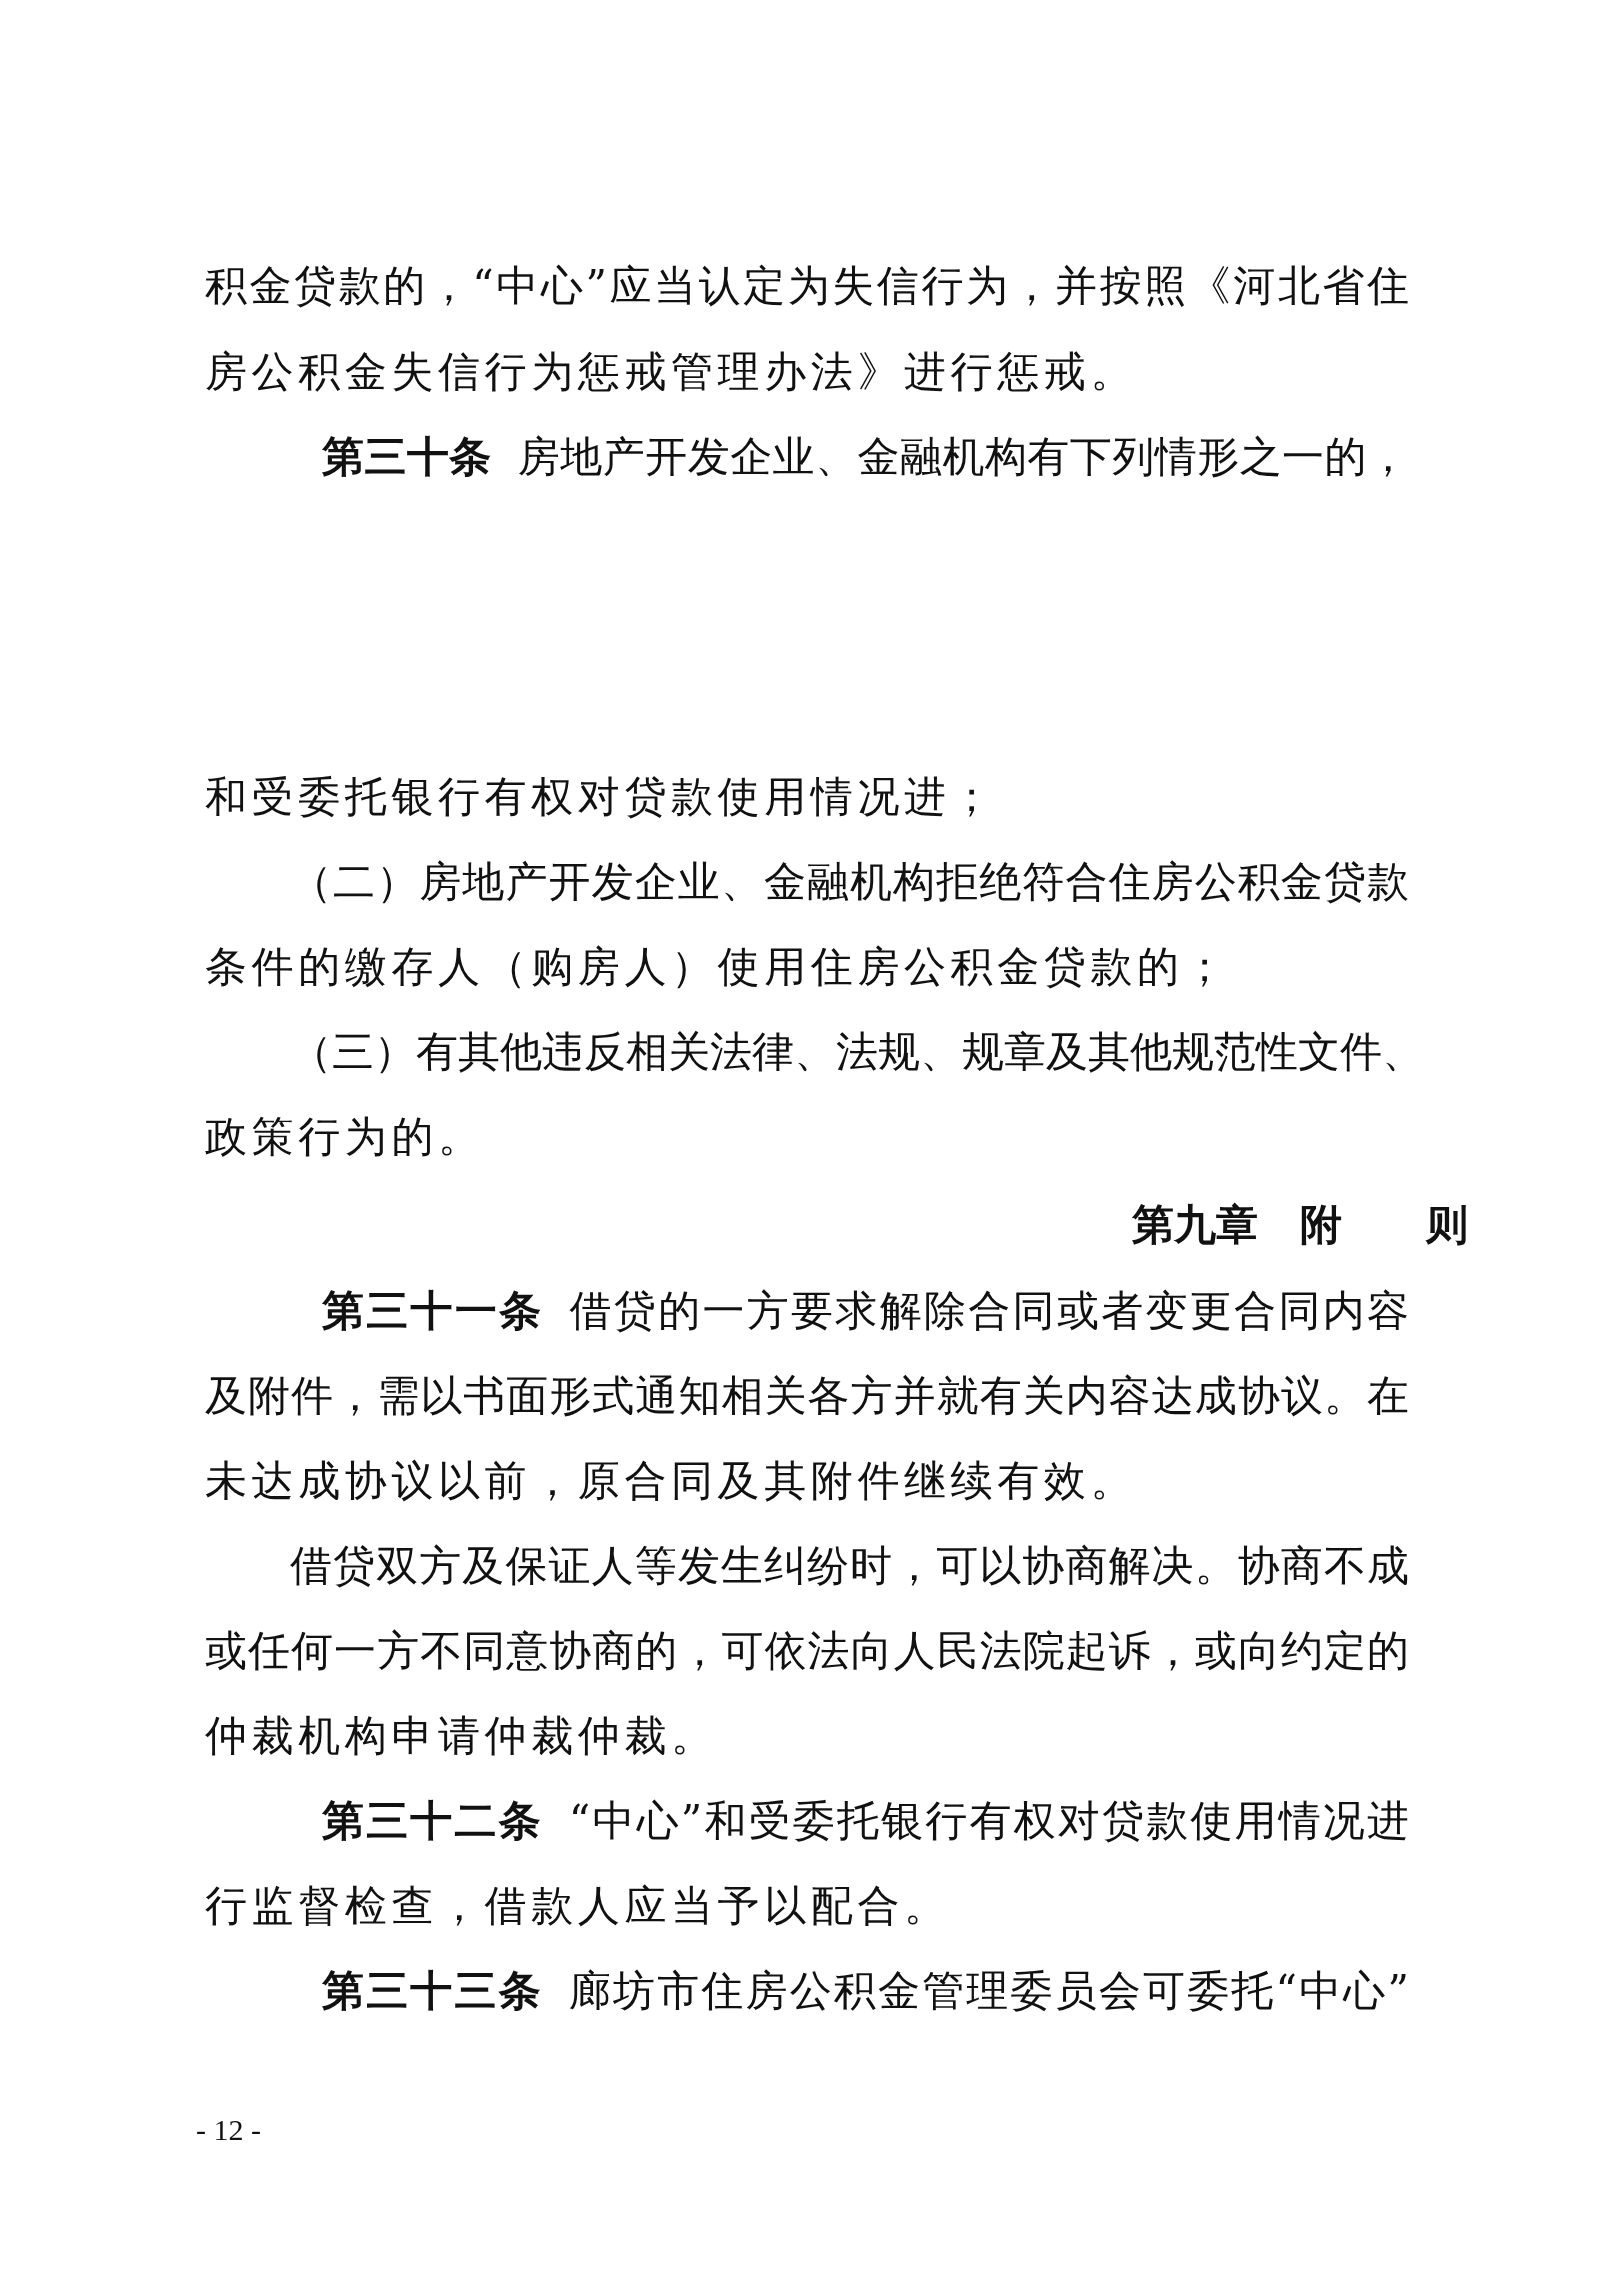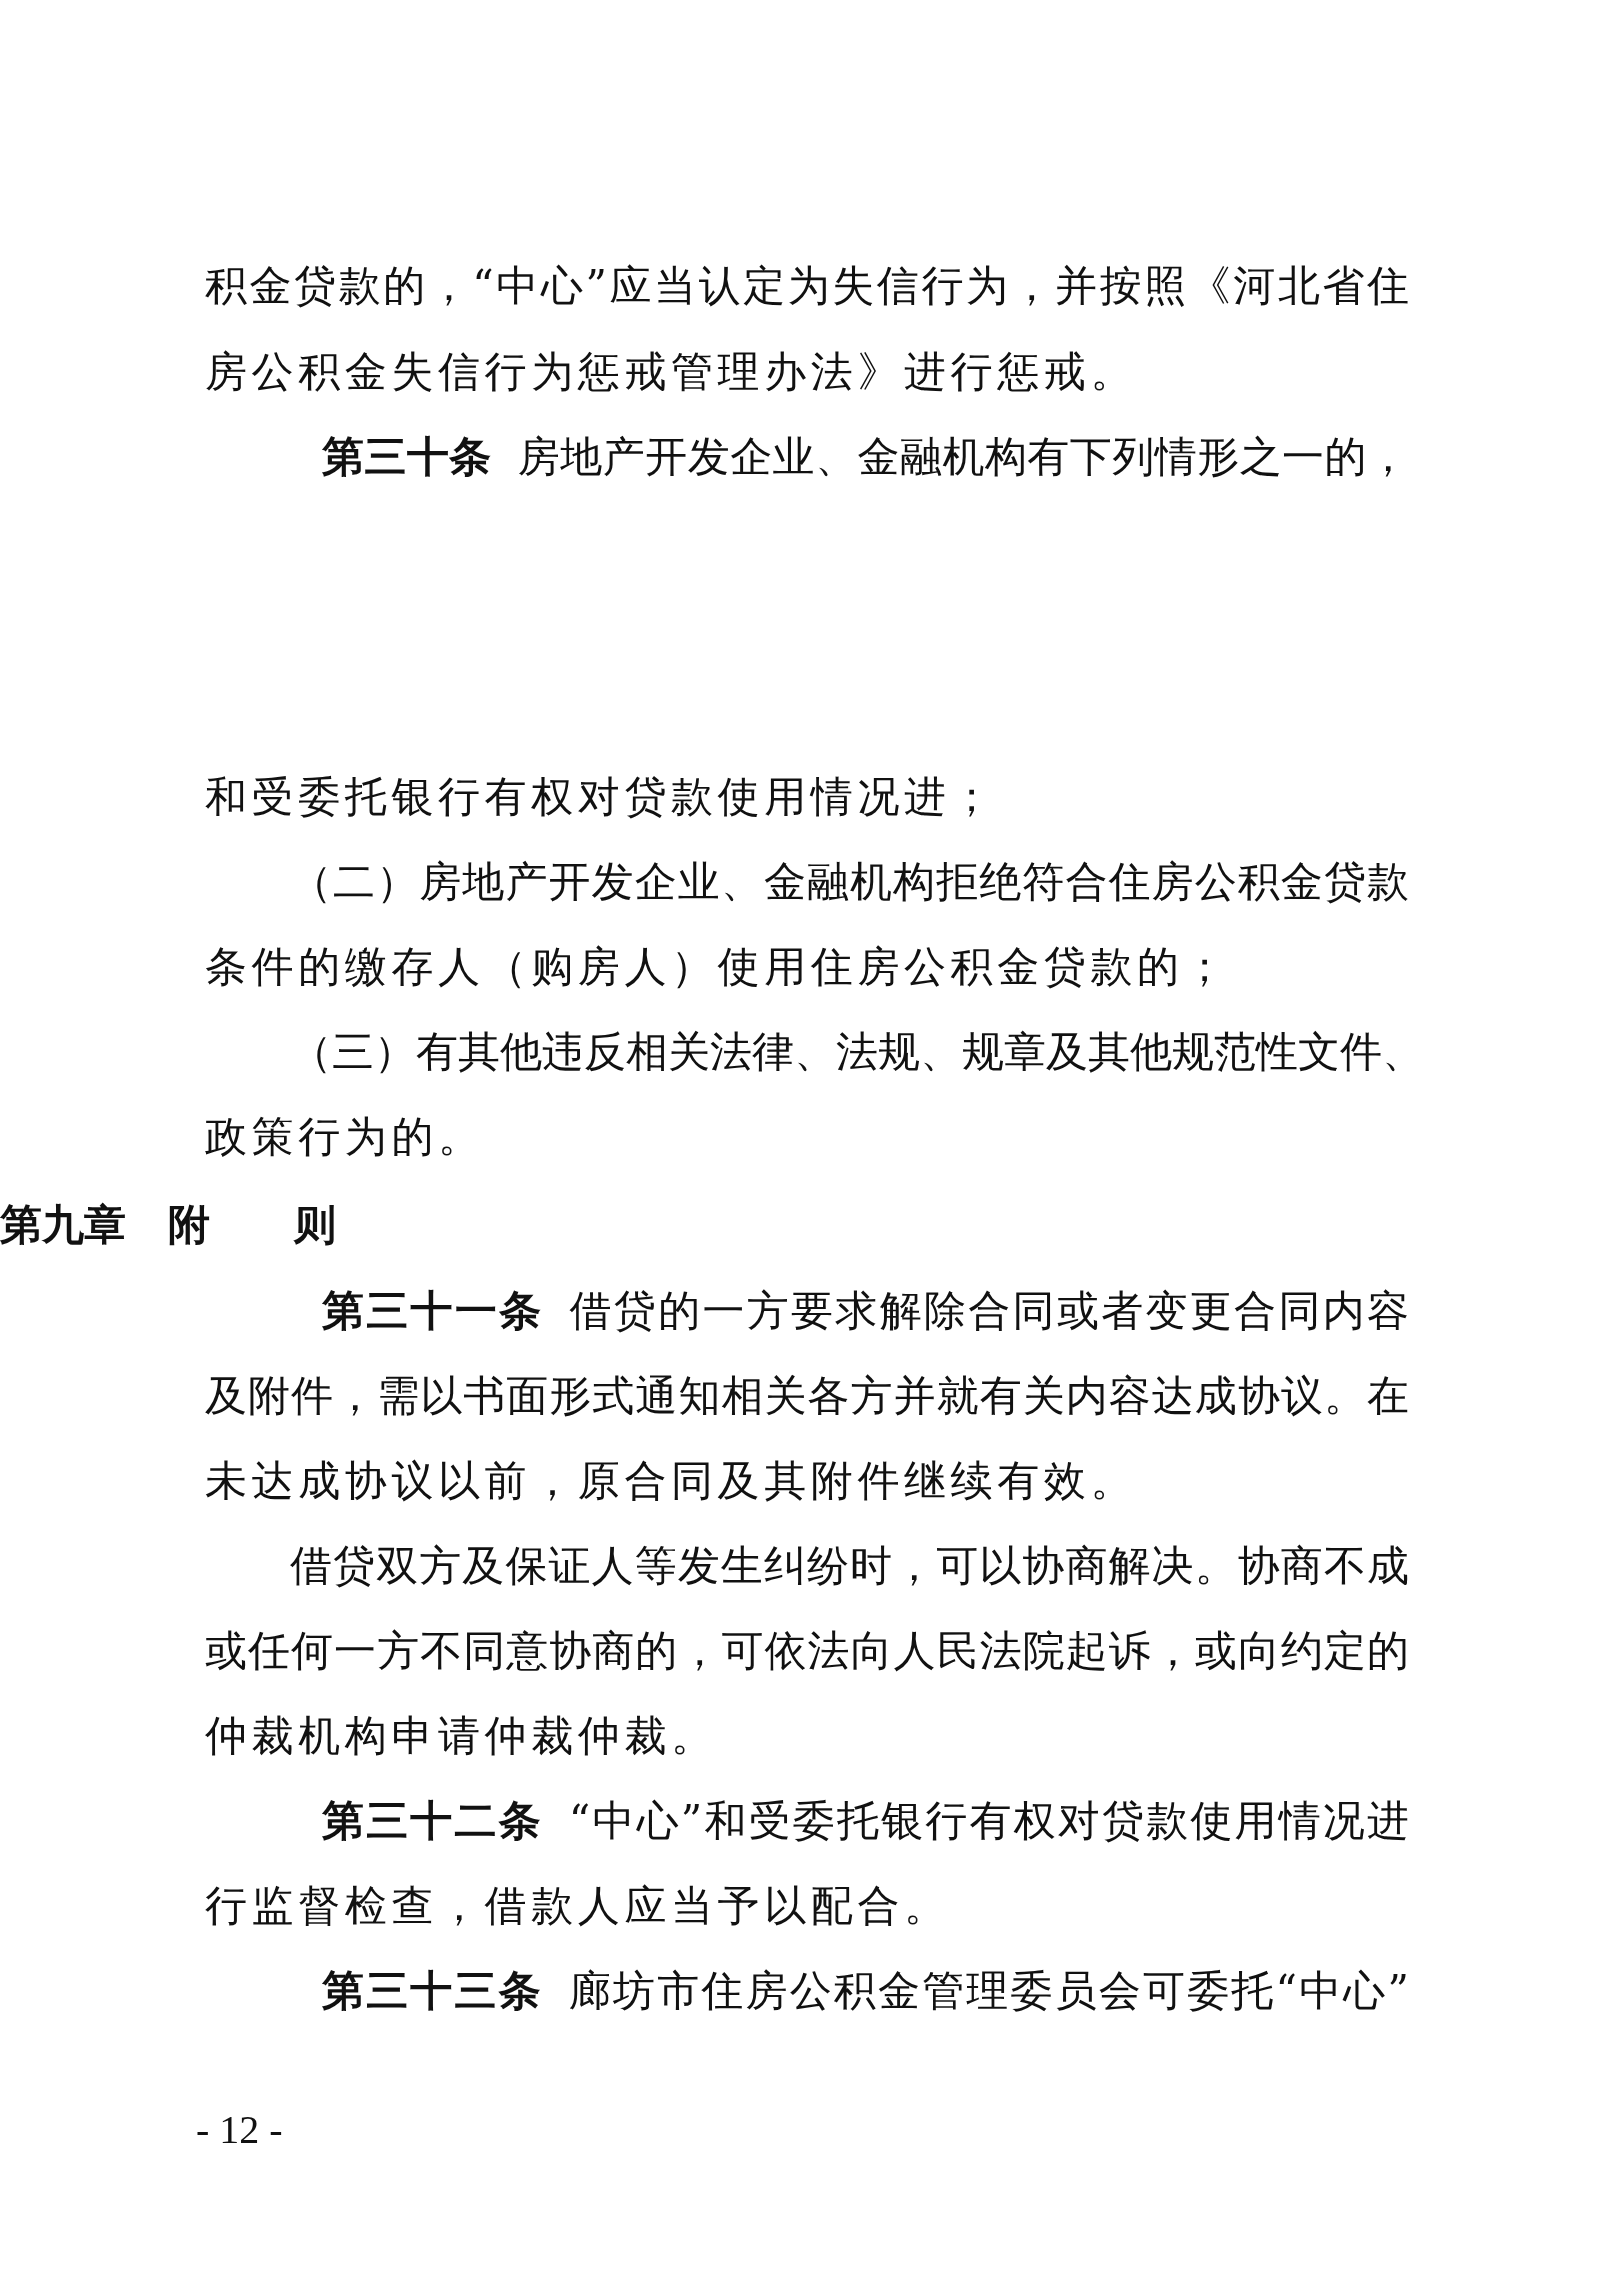--- a/index.html
+++ b/index.html
@@ -25,34 +25,34 @@
     font-family: "DejaVu Sans", "Liberation Sans", sans-serif;
     font-weight: bold;
     margin-right: 26px;
     margin-left: 32px;
   }
   .heading {
     position: absolute;
     left: 0; width: 1468px;
     top: 1199px;
     height: 52px;
-    text-align: left;
+    text-align: right;
     font-family: "DejaVu Sans", "Liberation Sans", sans-serif;
     font-weight: bold;
     font-size: 42px;
     line-height: 52px;
     color: #111;
     white-space: pre;
   }
   .page-number {
     position: absolute;
     left: 196px;
     top: 2110px;
     font-family: "Liberation Serif", "DejaVu Serif", serif;
-    font-size: 40px;
+    font-size: 30px;
     line-height: 39px;
     color: #111;
     white-space: pre;
   }
 </style>
 </head>
 <body>
 
 <div class="page">
 

